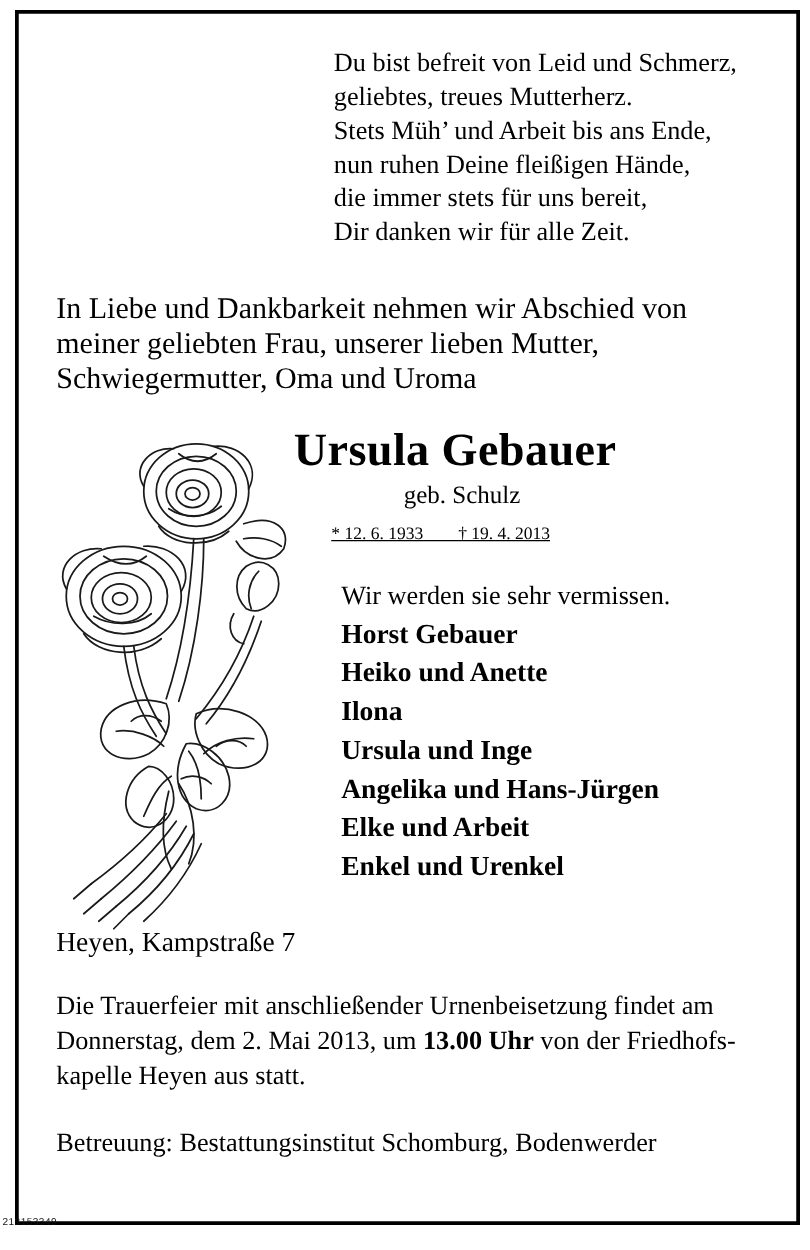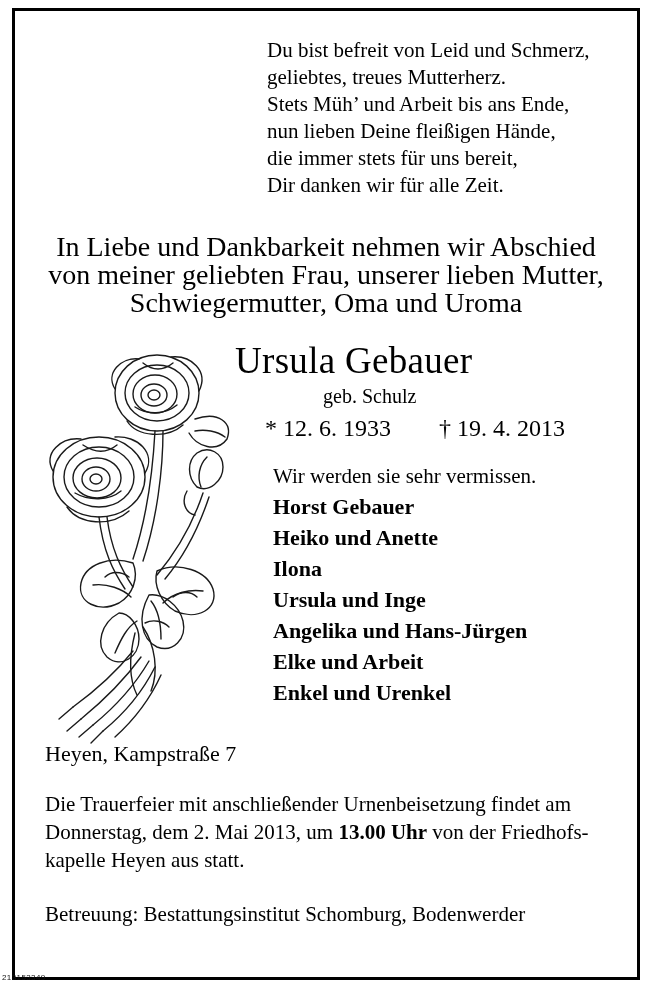--- a/index.html
+++ b/index.html
@@ -38,48 +38,48 @@
     margin-left: 222px;
     font-size: 21px;
     line-height: 27px;
     font-style: normal;
   }
   .poem div { white-space: pre; }
 
   
   .intro {
     margin-top: 34px;
-    font-size: 28px;
-    line-height: 28px;
-    text-align: center;
+    font-size: 24px;
+    line-height: 28px;
   }
 
   
   .name-block {
     margin-top: 22px;
     text-align: left;
     padding-left: 190px;
   }
   .deceased-name {
     font-size: 37px;
-    font-weight: normal;
+    font-weight: bold;
     letter-spacing: 0.3px;
     line-height: 44px;
   }
   .maiden-name {
     font-size: 20px;
     line-height: 26px;
     padding-left: 88px;
   }
   .dates {
-    font-size: 24px;
+    font-size: 14px;
     line-height: 30px;
     padding-left: 30px;
     margin-top: 4px;
     white-space: pre;
+    text-decoration: underline;
   }
 
   
   .mourners {
     margin-top: 18px;
     padding-left: 228px;
   }
   .mourners .lead {
     font-size: 21px;
     line-height: 30px;
@@ -132,21 +132,21 @@
 </head>
 <body>
 
 <div class="notice">
   <div class="inner">
 
     <div class="poem">
       <div>Du bist befreit von Leid und Schmerz,</div>
       <div>geliebtes, treues Mutterherz.</div>
       <div>Stets Müh’ und Arbeit bis ans Ende,</div>
-      <div>nun lieben Deine fleißigen Hände,</div>
+      <div>nun ruhen Deine fleißigen Hände,</div>
       <div>die immer stets für uns bereit,</div>
       <div>Dir danken wir für alle Zeit.</div>
     </div>
 
     <div class="intro">In Liebe und Dankbarkeit nehmen wir Abschied von meiner geliebten Frau, unserer lieben Mutter, Schwiegermutter, Oma und Uroma</div>
 
     <div class="name-block">
       <div class="deceased-name">Ursula Gebauer</div>
       <div class="maiden-name">geb. Schulz</div>
       <div class="dates">* 12. 6. 1933        † 19. 4. 2013</div>

